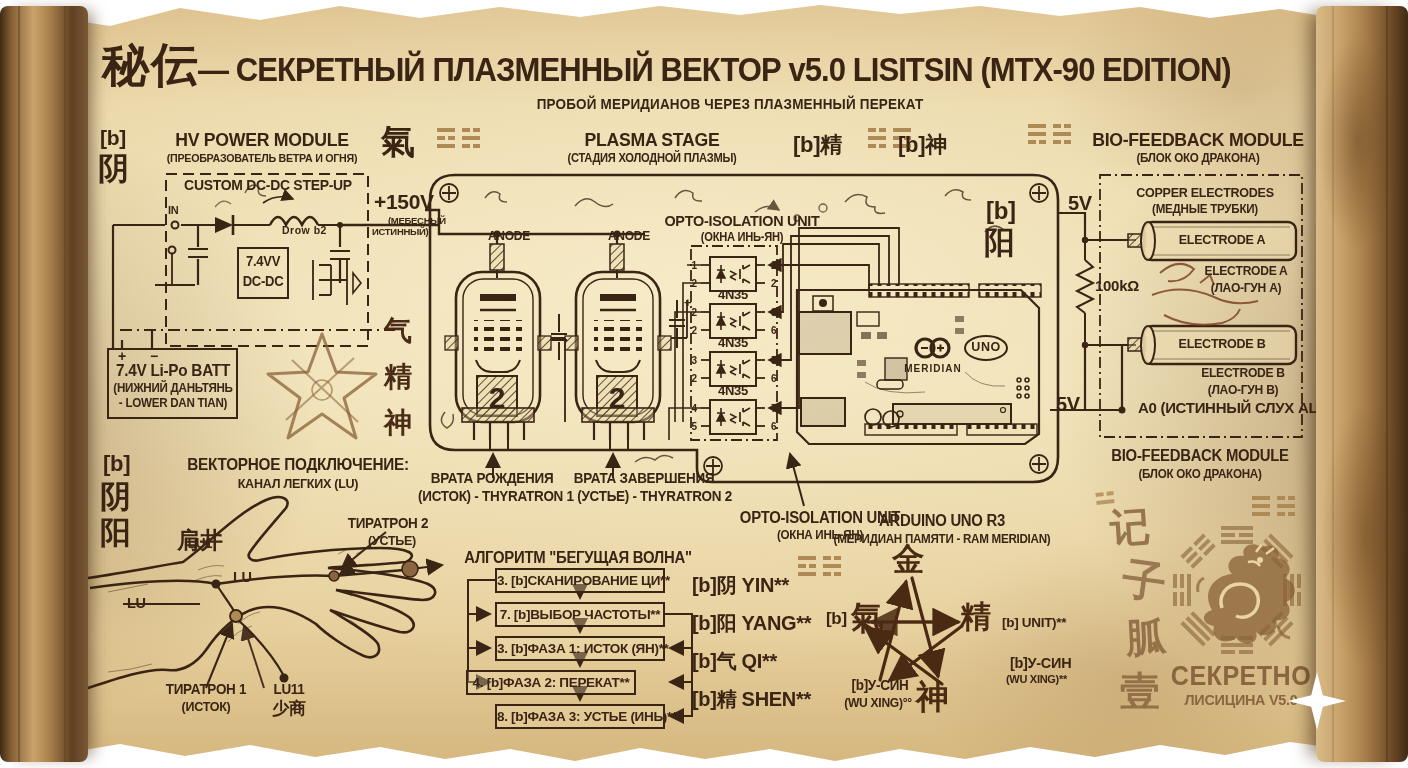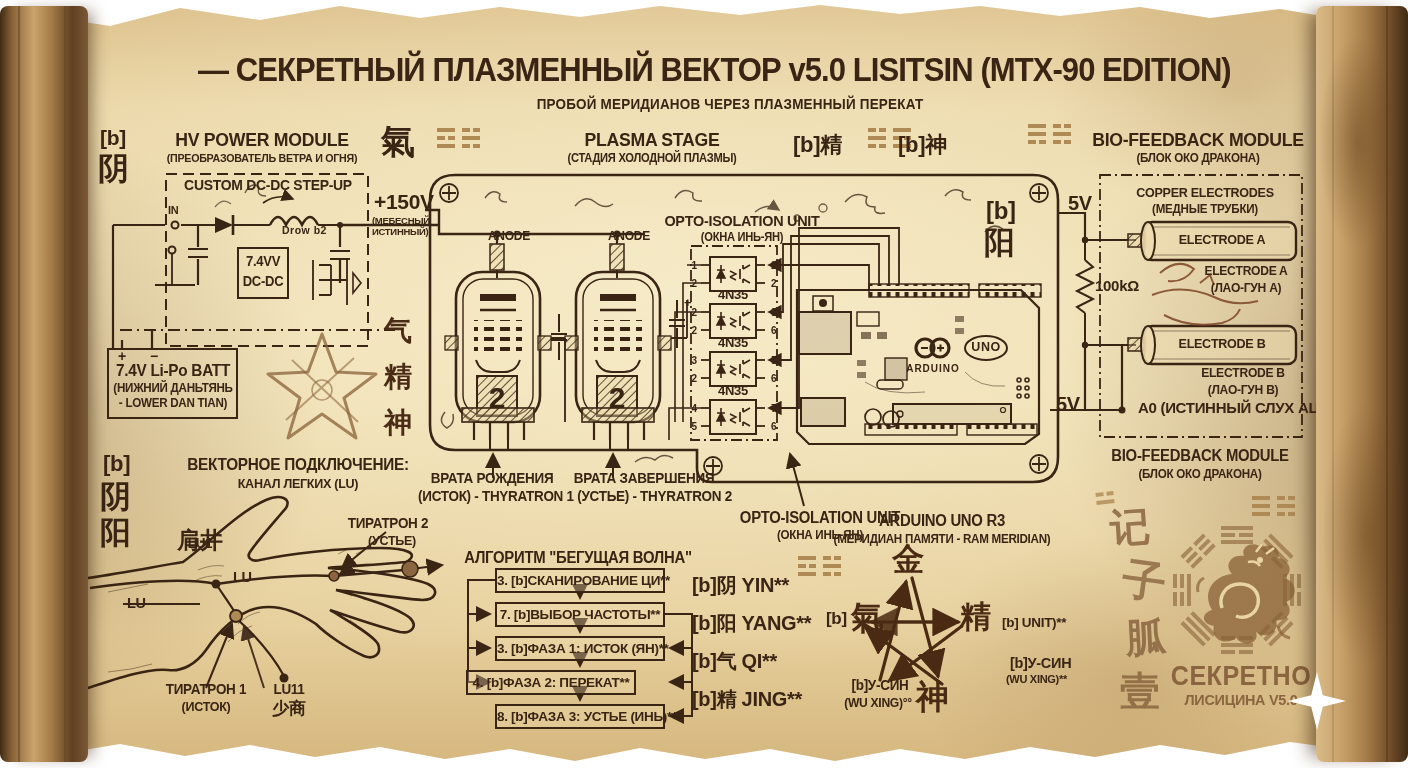--- a/index.html
+++ b/index.html
@@ -42,20 +42,21 @@
   .trig .bar{width:18px;height:4px;background:#b08a55}
   .trig .half{display:flex;gap:3px}
   .trig .half i{width:7.5px;height:4px;background:#b08a55;display:block}
 </style>
 </head>
 <body>
 
 <div class="stage">
   <div class="parch">
 
+    <div class="t cjk" style="left:102px;top:40px;font-size:47px;letter-spacing:2px">秘伝</div>
     <div class="t cn" style="left:198px;top:53px;font-size:33px;letter-spacing:-1px">— СЕКРЕТНЫЙ ПЛАЗМЕННЫЙ ВЕКТОР v5.0 LISITSIN (MTX-90 EDITION)</div>
     <div class="t cc" style="left:730px;top:97px;font-size:14.5px;letter-spacing:.2px">ПРОБОЙ МЕРИДИАНОВ ЧЕРЕЗ ПЛАЗМЕННЫЙ ПЕРЕКАТ</div>
 
     <div class="t" style="left:100px;top:127px;font-size:21px">[b]</div>
     <div class="t cjk" style="left:98px;top:152px;font-size:31px">阴</div>
     <div class="t cc" style="left:262px;top:130px;font-size:19px">HV POWER MODULE</div>
     <div class="t cc" style="left:262px;top:152px;font-size:11.5px">(ПРЕОБРАЗОВАТЕЛЬ ВЕТРА И ОГНЯ)</div>
     <div class="t cjk" style="left:381px;top:124px;font-size:34px">氣</div>
 
     <svg class="abs" width="345" height="280" viewBox="0 0 345 280" style="left:95px;top:165px">
@@ -102,21 +103,21 @@
       <path d="M120,42 q8,-10 16,-3" fill="none" stroke="#3a2414" stroke-width="1.3" opacity=".6"></path>
     </svg>
 
     <div class="t" style="left:168px;top:205px;font-size:11px">IN</div>
     <div class="t cc" style="left:268px;top:177px;font-size:15px">CUSTOM DC-DC STEP-UP</div>
     <div class="t" style="left:282px;top:225px;font-size:10.5px;letter-spacing:.5px">Drow b2</div>
     <div class="box" style="left:237px;top:247px;width:52px;height:52px"></div>
     <div class="t cc" style="left:263px;top:254px;font-size:14px">7.4VV</div>
     <div class="t cc" style="left:263px;top:274px;font-size:14px">DC-DC</div>
     <div class="t" style="left:374px;top:191px;font-size:21px">+150V</div>
-    <div class="t" style="left:372px;top:216px;font-size:9.5px">(МЕБЕСНЫЙ</div>
+    <div class="t" style="left:388px;top:216px;font-size:9.5px">(МЕБЕСНЫЙ</div>
     <div class="t" style="left:372px;top:227px;font-size:9.5px">ИСТИННЫЙ)</div>
 
     <div class="box" style="left:107px;top:348px;width:131px;height:71px"></div>
     <div class="t" style="left:118px;top:349px;font-size:14px">+</div>
     <div class="t" style="left:150px;top:349px;font-size:14px">−</div>
     <div class="t cc" style="left:173px;top:362px;font-size:16.5px">7.4V Li-Po BATT</div>
     <div class="t cc" style="left:173px;top:382px;font-size:12.5px">(НИЖНИЙ ДАНЬТЯНЬ</div>
     <div class="t cc" style="left:173px;top:397px;font-size:12.5px">- LOWER DAN TIAN)</div>
 
     <svg class="abs" width="120" height="115" viewBox="0 0 120 115" style="left:262px;top:330px">
@@ -365,21 +366,21 @@
     <div class="t" style="left:488px;top:230px;font-size:12px">ANODE</div>
     <div class="t" style="left:608px;top:230px;font-size:12px">ANODE</div>
     <div class="t" style="left:684px;top:296px;font-size:13px">+</div>
     <div class="t cc" style="left:742px;top:213px;font-size:15.5px">OPTO-ISOLATION UNIT</div>
     <div class="t cc" style="left:742px;top:231px;font-size:12px">(ОКНА ИНЬ-ЯН)</div>
     <div class="t c" style="left:733px;top:288px;font-size:13px">4N35</div>
     <div class="t c" style="left:733px;top:336px;font-size:13px">4N35</div>
     <div class="t c" style="left:733px;top:384px;font-size:13px">4N35</div>
     <div class="t" style="left:986px;top:198px;font-size:24px">[b]</div>
     <div class="t cjk" style="left:984px;top:226px;font-size:31px">阳</div>
-    <div class="t c" style="left:933px;top:364px;font-size:10px;letter-spacing:1px">ARDUINO</div>
+    <div class="t c" style="left:933px;top:364px;font-size:10px;letter-spacing:1px">MERIDIAN</div>
     <div class="t c" style="left:986px;top:341px;font-size:12.5px;letter-spacing:.5px">UNO</div>
     <div class="t cc" style="left:492px;top:471px;font-size:14.5px">ВРАТА РОЖДЕНИЯ</div>
     <div class="t cc" style="left:644px;top:471px;font-size:14.5px">ВРАТА ЗАВЕРШЕНИЯ</div>
     <div class="t cc" style="left:575px;top:489px;font-size:14.5px">(ИСТОК) - THYRATRON 1 (УСТЬЕ) - THYRATRON 2</div>
     <div class="t cc" style="left:820px;top:510px;font-size:16px">OPTO-ISOLATION UNIT</div>
     <div class="t cc" style="left:820px;top:529px;font-size:12.5px">(ОКНА ИНЬ-ЯН)</div>
     <div class="t cc" style="left:942px;top:513px;font-size:16px">ARDUINO UNO R3</div>
     <div class="t cc" style="left:942px;top:533px;font-size:12.5px">(МЕРИДИАН ПАМЯТИ - RAM MERIDIAN)</div>
     <svg class="abs" width="40" height="60" viewBox="0 0 40 60" style="left:780px;top:448px">
       <defs>
@@ -498,21 +499,21 @@
     </svg>
     <div class="flowbox" style="left:495px;top:568px">3. [b]СКАНИРОВАНИЕ ЦИ**</div>
     <div class="flowbox" style="left:495px;top:602px">7. [b]ВЫБОР ЧАСТОТЫ**</div>
     <div class="flowbox" style="left:495px;top:636px">3. [b]ФАЗА 1: ИСТОК (ЯН)**</div>
     <div class="flowbox" style="left:466px;top:670px">4. [b]ФАЗА 2: ПЕРЕКАТ**</div>
     <div class="flowbox" style="left:495px;top:704px">8. [b]ФАЗА 3: УСТЬЕ (ИНЬ)**</div>
 
     <div class="t" style="left:692px;top:575px;font-size:20px">[b]阴 YIN**</div>
     <div class="t" style="left:692px;top:613px;font-size:20px">[b]阳 YANG**</div>
     <div class="t" style="left:692px;top:651px;font-size:20px">[b]气 QI**</div>
-    <div class="t" style="left:692px;top:689px;font-size:20px">[b]精 JING**</div>
+    <div class="t" style="left:692px;top:689px;font-size:20px">[b]精 SHEN**</div>
     <div class="trig" style="left:798px;top:556px">
         <span class="col">
           <span class="bar"></span>
           <span class="half">
             <i></i>
             <i></i>
           </span>
           <span class="bar"></span>
         </span>
         <span class="col">

